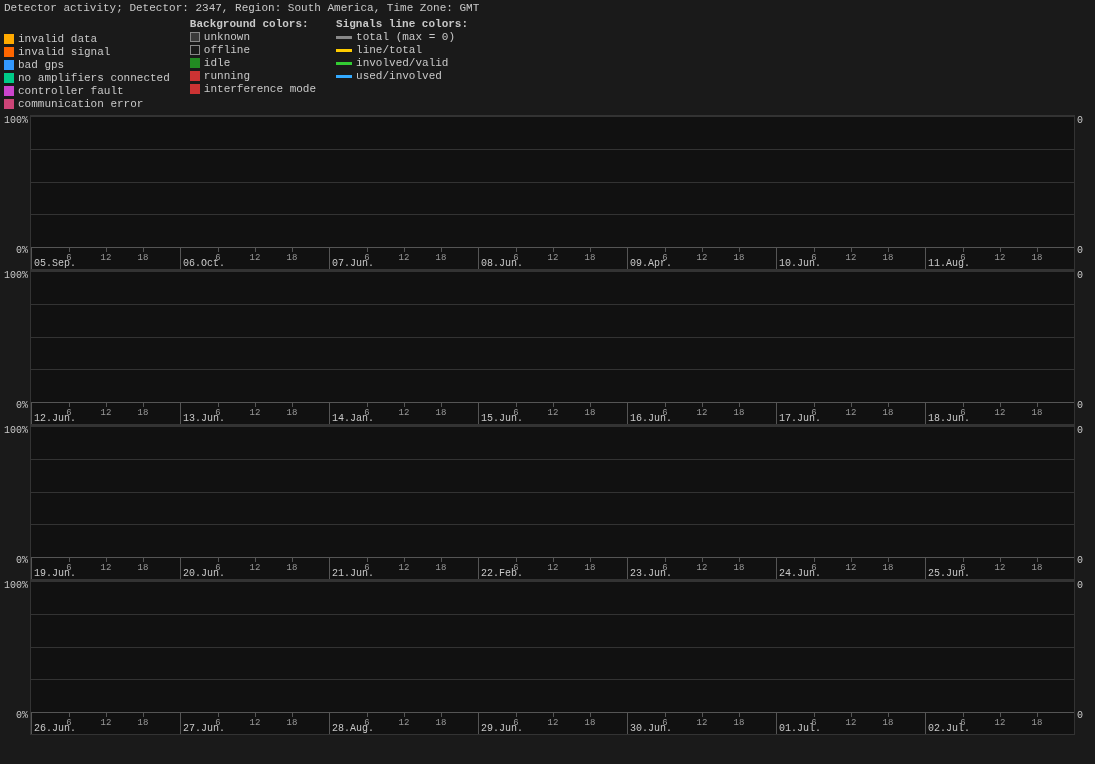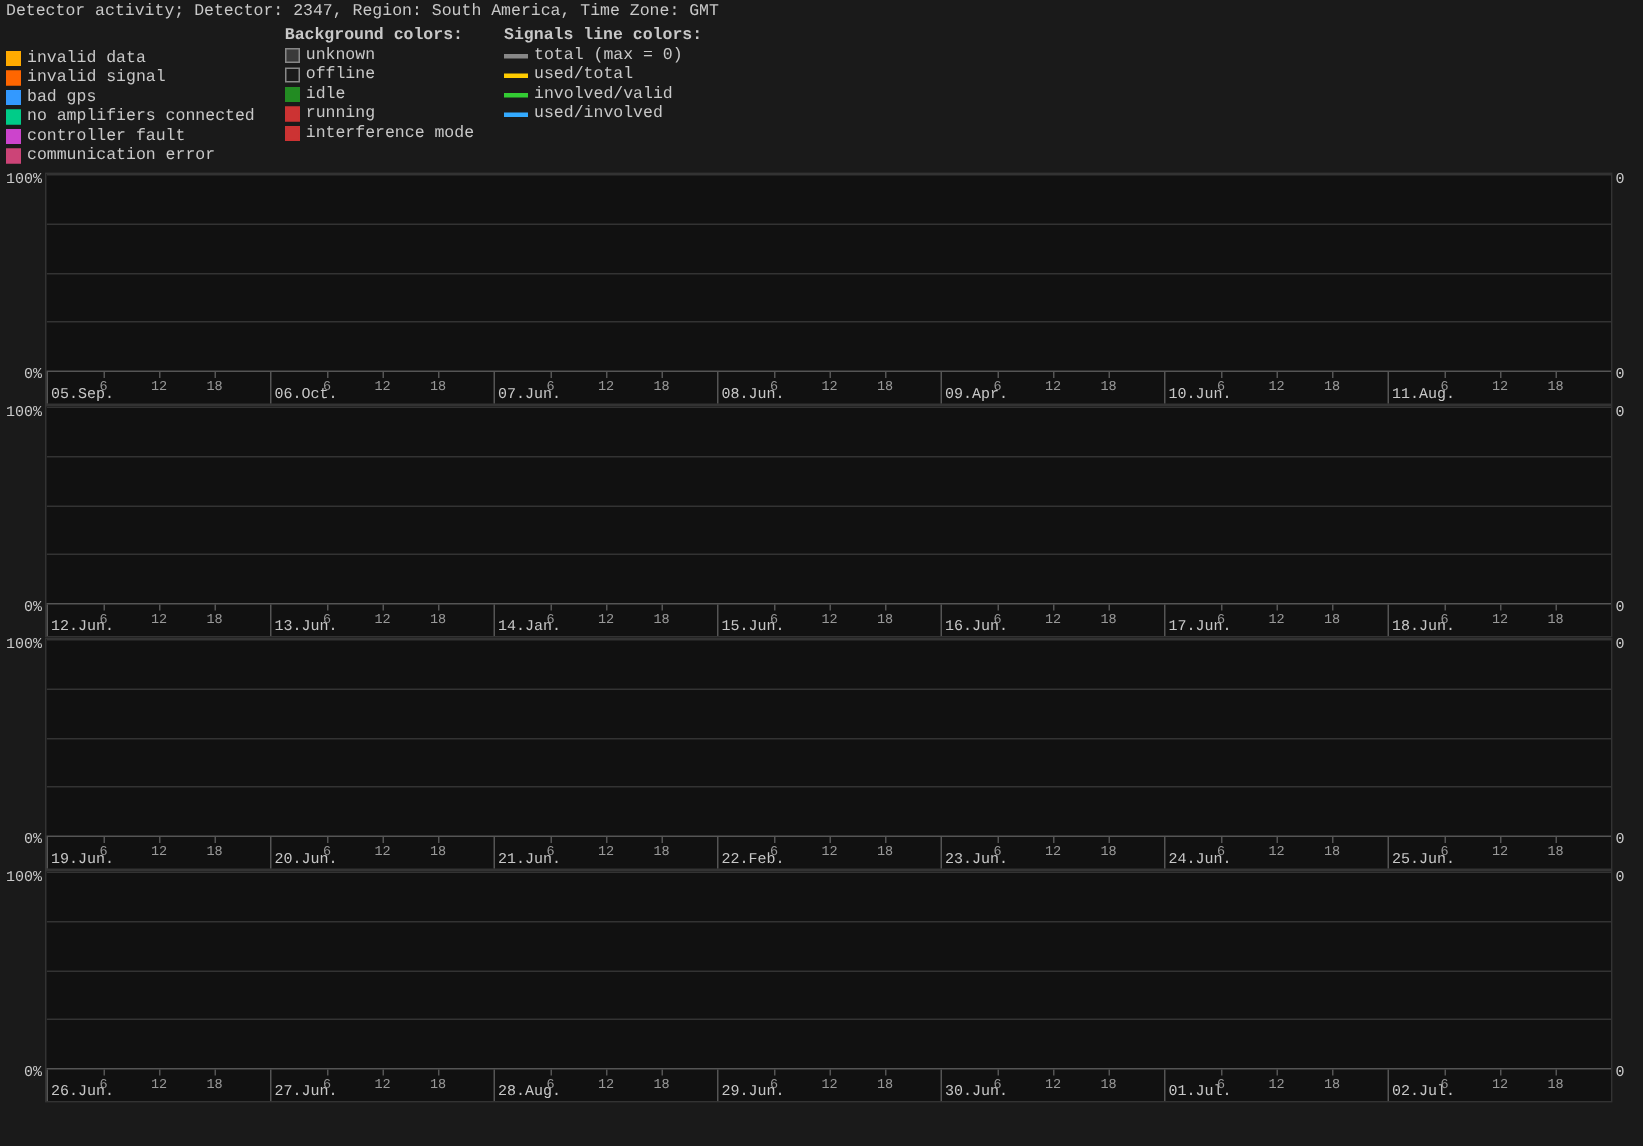--- a/index.html
+++ b/index.html
@@ -216,21 +216,21 @@
   <div class="legend-col">
     <div class="legend-row">
       <strong>Signals line colors:</strong>
     </div>
     <div class="legend-row">
       <span class="legend-line" style="background:#888;"></span>
       <span>total (max = 0)</span>
     </div>
     <div class="legend-row">
       <span class="legend-line" style="background:#ffcc00;"></span>
-      <span>used/total</span>
+      <span>line/total</span>
     </div>
     <div class="legend-row">
       <span class="legend-line" style="background:#33cc33;"></span>
       <span>involved/valid</span>
     </div>
     <div class="legend-row">
       <span class="legend-line" style="background:#33aaff;"></span>
       <span>used/involved</span>
     </div>
   </div>

